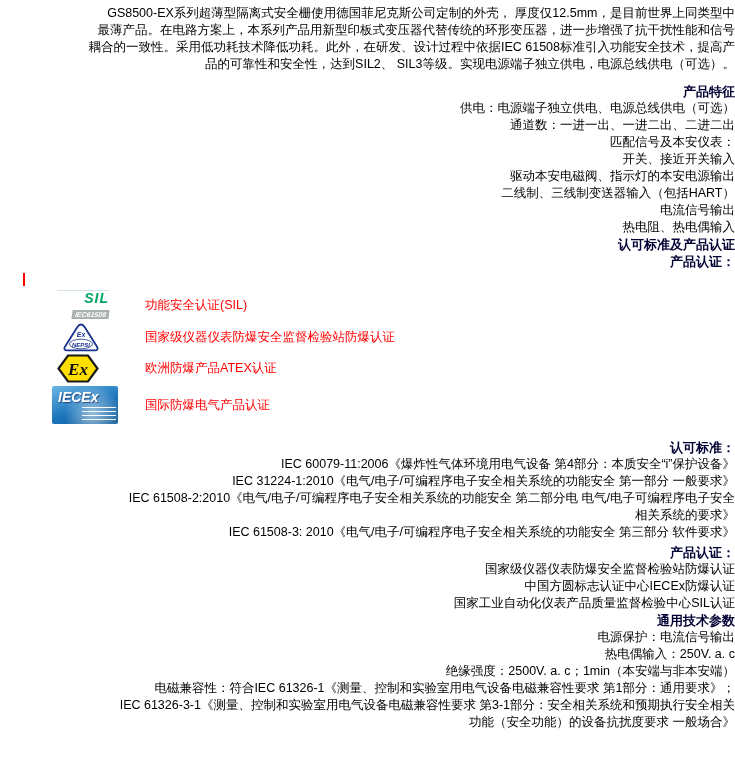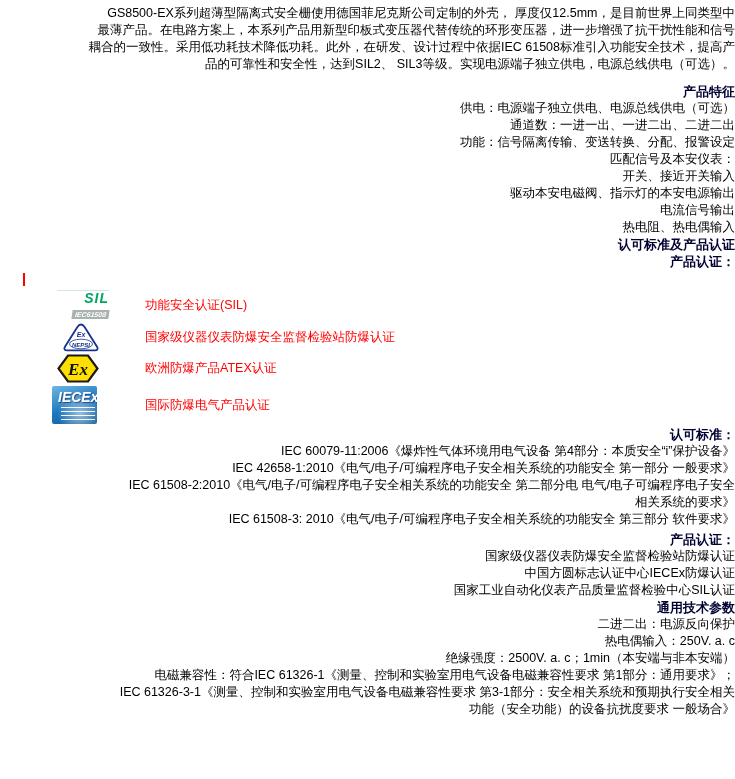--- a/index.html
+++ b/index.html
@@ -23,21 +23,21 @@
   .ln{line-height:17px;white-space:nowrap;}
   .h{font-weight:bold;color:var(--heading_text);font-size:13px;}
   .i4{padding-left:4px;}
   .i21{padding-left:14px;}
   .i24{padding-left:8px;}
   .i33{padding-left:23px;}
   .i37{padding-left:37px;}
   .i45{padding-left:45px;}
   .i57{}
   .mt10{margin-top:10px;}
-  .mt13{}
+  .mt13{margin-top:13px;}
   .mt3{margin-top:3px;}
 
   
   .red-bar{width:2px;height:13px;background:var(--red_bar);margin:3px 0 2px 23px;}
 
   
   .cert-rows{margin-top:2px;}
   .cert-row{display:flex;align-items:center;}
   .row-sil{height:34px;}
   .row-nepsi{height:31px;}
@@ -46,21 +46,21 @@
   .logo-cell{flex:0 0 145px;display:flex;align-items:center;}
   .cert-label{color:var(--cert_label_red);font-size:12.5px;white-space:nowrap;}
 
   .sil-logo{margin-left:57px;width:52px;border-top:1px solid #d5e5e5;padding-top:1px;}
   .sil-word{color:var(--sil_green);font-weight:bold;font-style:italic;font-size:14px;line-height:13px;letter-spacing:1px;}
   .sil-badge{display:inline-block;background:var(--badge_gray);color:#ffffff;font-size:7px;font-style:italic;font-weight:bold;line-height:9px;padding:0 3px;margin-left:7px;transform:skewX(-8deg);}
 
   .nepsi-svg{margin-left:62px;display:block;}
   .atex-svg{margin-left:57px;display:block;}
 
-  .iecex-logo{margin-left:52px;width:45px;height:38px;border-radius:2px;position:relative;overflow:hidden;
+  .iecex-logo{margin-left:52px;width:66px;height:38px;border-radius:2px;position:relative;overflow:hidden;
     background:
       radial-gradient(circle at 62% 72%, rgba(255,255,255,0.55), rgba(255,255,255,0) 58%),
       linear-gradient(160deg,#6cb6e4 0%, var(--iecex_blue) 55%, #135d96 100%);
   }
   .iecex-text{position:absolute;top:3px;left:6px;color:#ffffff;font-weight:bold;font-style:italic;font-size:14px;text-shadow:1px 1px 1px rgba(0,0,60,0.5);}
   .iecex-lines{position:absolute;right:2px;bottom:4px;width:34px;height:13px;
     background:repeating-linear-gradient(to bottom, rgba(255,255,255,0.95) 0 1.5px, rgba(255,255,255,0) 1.5px 4px);}
 </style>
 </head>
 <body>
@@ -70,24 +70,24 @@
   <div>
     <div class="ln i37">GS8500-EX系列超薄型隔离式安全栅使用德国菲尼克斯公司定制的外壳， 厚度仅12.5mm，是目前世界上同类型中</div>
     <div class="ln i4">最薄产品。在电路方案上，本系列产品用新型印板式变压器代替传统的环形变压器，进一步增强了抗干扰性能和信号</div>
     <div class="ln i4">耦合的一致性。采用低功耗技术降低功耗。此外，在研发、设计过程中依据IEC 61508标准引入功能安全技术，提高产</div>
     <div class="ln i4">品的可靠性和安全性，达到SIL2、 SIL3等级。实现电源端子独立供电，电源总线供电（可选）。</div>
   </div>
 
   <div class="ln h i24 mt10">产品特征</div>
   <div class="ln i45">供电：电源端子独立供电、电源总线供电（可选）</div>
   <div class="ln i45">通道数：一进一出、一进二出、二进二出</div>
-  <div class="ln i45">功能：信号隔离传输、变送转换、分配、报警设定</div>
   <div class="ln i45">匹配信号及本安仪表：</div>
   <div class="ln i57">开关、接近开关输入</div>
   <div class="ln i57">驱动本安电磁阀、指示灯的本安电源输出</div>
+  <div class="ln i57">二线制、三线制变送器输入（包括HART）</div>
   <div class="ln i57">电流信号输出</div>
   <div class="ln i57">热电阻、热电偶输入</div>
 
   <div class="ln h i21">认可标准及产品认证</div>
   <div class="ln h i33">产品认证：</div>
 
   <div class="red-bar"></div>
 
   <div class="cert-rows">
 
@@ -130,31 +130,31 @@
           <span class="iecex-lines"></span>
         </div>
       </div>
       <div class="cert-label">国际防爆电气产品认证</div>
     </div>
 
   </div>
 
   <div class="ln h i33 mt13">认可标准：</div>
   <div class="ln i45">IEC 60079-11:2006《爆炸性气体环境用电气设备 第4部分：本质安全“i”保护设备》</div>
-  <div class="ln i45">IEC 42658-1:2010《电气/电子/可编程序电子安全相关系统的功能安全 第一部分 一般要求》</div>
+  <div class="ln i45">IEC 31224-1:2010《电气/电子/可编程序电子安全相关系统的功能安全 第一部分 一般要求》</div>
   <div class="ln i45">IEC 61508-2:2010《电气/电子/可编程序电子安全相关系统的功能安全 第二部分电 电气/电子可编程序电子安全</div>
   <div class="ln i4">相关系统的要求》</div>
   <div class="ln i45">IEC 61508-3: 2010《电气/电子/可编程序电子安全相关系统的功能安全 第三部分 软件要求》</div>
 
   <div class="ln h i33 mt3">产品认证：</div>
   <div class="ln i45">国家级仪器仪表防爆安全监督检验站防爆认证</div>
   <div class="ln i45">中国方圆标志认证中心IECEx防爆认证</div>
   <div class="ln i45">国家工业自动化仪表产品质量监督检验中心SIL认证</div>
 
   <div class="ln h i33">通用技术参数</div>
-  <div class="ln i45">二进二出：电源反向保护</div>
+  <div class="ln i45">电源保护：电流信号输出</div>
   <div class="ln i45">热电偶输入：250V. a. c</div>
   <div class="ln i45">绝缘强度：2500V. a. c；1min（本安端与非本安端）</div>
   <div class="ln i45">电磁兼容性：符合IEC 61326-1《测量、控制和实验室用电气设备电磁兼容性要求 第1部分：通用要求》；</div>
   <div class="ln i45">IEC 61326-3-1《测量、控制和实验室用电气设备电磁兼容性要求 第3-1部分：安全相关系统和预期执行安全相关</div>
   <div class="ln i4">功能（安全功能）的设备抗扰度要求 一般场合》</div>
 
 </div>
 
 </body></html>

